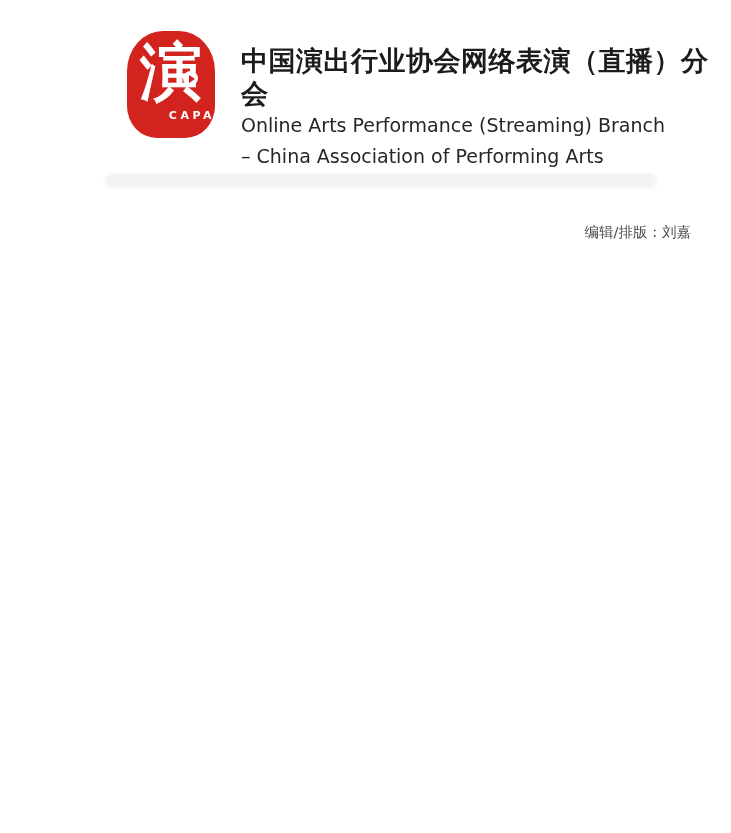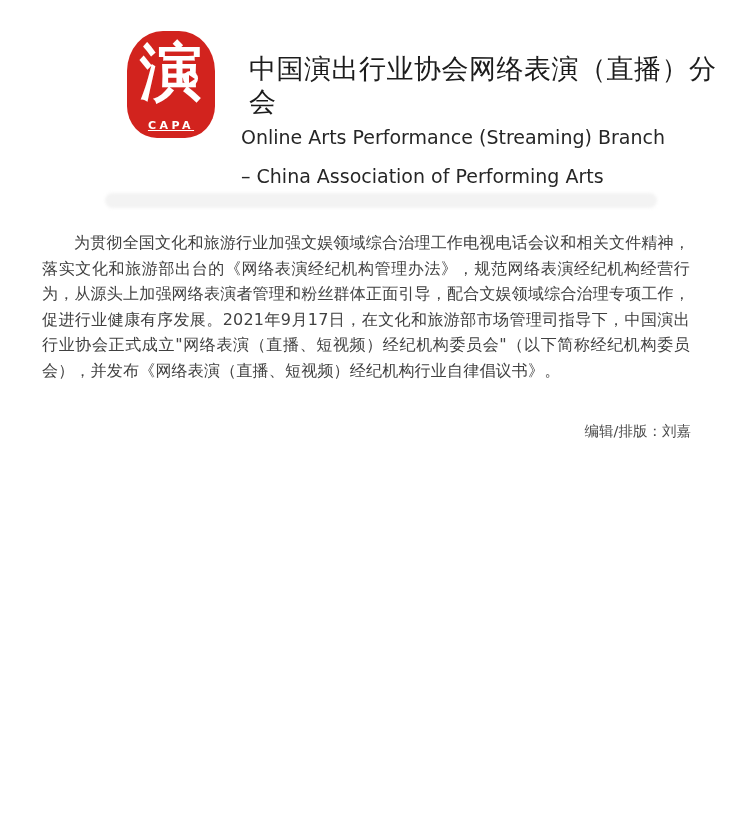--- a/index.html
+++ b/index.html
@@ -39,42 +39,41 @@
     background:#ffffff;
     display:flex;align-items:center;justify-content:center;
   }
   .logo-play .tri{
     width:0;height:0;margin-left:2px;
     border-style:solid;
     border-width:4px 0 4px 6.5px;
     border-color:transparent transparent transparent #d2231e;
   }
   .logo-capa{
-    position:absolute;left:0;right:0;bottom:6px;
-    text-align:center;
+    position:absolute;left:0;right:0;bottom:16px;
+    text-align:right;
     font-size:11px;font-weight:bold;
     letter-spacing:3.5px;
     color:#ffffff;
-    text-decoration:underline;
   }
   .titles{margin-left:26px;padding-top:13px;}
   .title-cn{
-    margin:8px;
+    margin:0;
     font-size:27px;line-height:33px;
-    font-weight:normal;
+    font-weight:bold;
     letter-spacing:0.5px;
     color:#1c1c1c;
   }
   .title-en{
     font-size:19px;line-height:22.5px;
     font-weight:500;
     color:#262626;
     margin-top:4px;
   }
-  .title-en + .title-en{margin-top:16px;}
+  .title-en + .title-en{margin-top:8px;}
   
   .faded-band{
     margin:6px 0 0 105px;
     width:552px;height:15px;
     background:#f3f3f3;
     border-radius:8px;
     filter:blur(1.5px);
   }
   
   .article{
@@ -114,20 +113,19 @@
     <div class="titles">
       <h1 class="title-cn">中国演出行业协会网络表演（直播）分会</h1>
       <div class="title-en">Online Arts Performance (Streaming) Branch</div>
       <div class="title-en">– China Association of Performing Arts</div>
     </div>
   </header>
 
   <div class="faded-band"></div>
 
   <main class="article">
-    <p>为贯彻全国文化和旅游行业加强文娱领域综合治理工作电视电话会议和相关文件精神，落实文化和旅游部出台的《网络表演经纪机构管理办法》，规范网络表演经纪机构经营行为，从源头上加强网络表演者管理和粉丝群体正面引导，配合文娱领域综合治理专项工作，促进行业健康有序发展。2021年9月17日，在文化和旅游部市场管理司指导下，中国演出行业协会正式成立"网络表演（直播、短视频）经纪机构委员会"（以下简称经纪机构委员会），并发布《网络表演（直播、短视频）经纪机构行业自律倡议书》。</p>
   </main>
 
   <footer class="footer">
     <span>编辑/排版：刘嘉</span>
   </footer>
 
 </div>
 
 </body></html>

